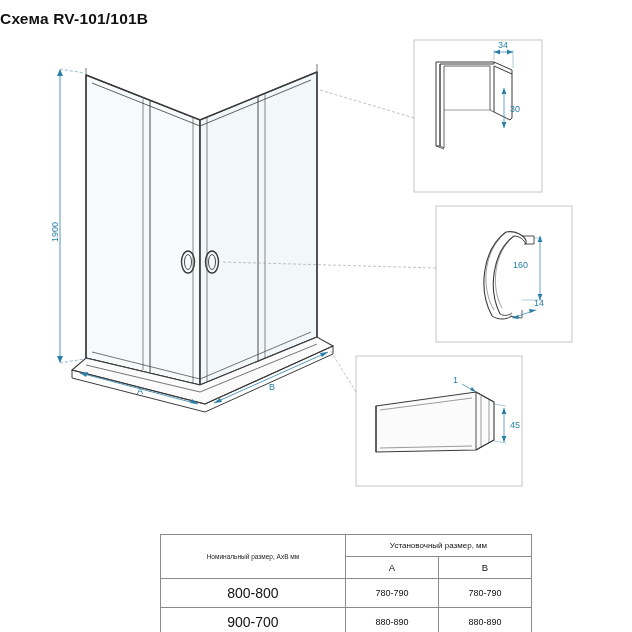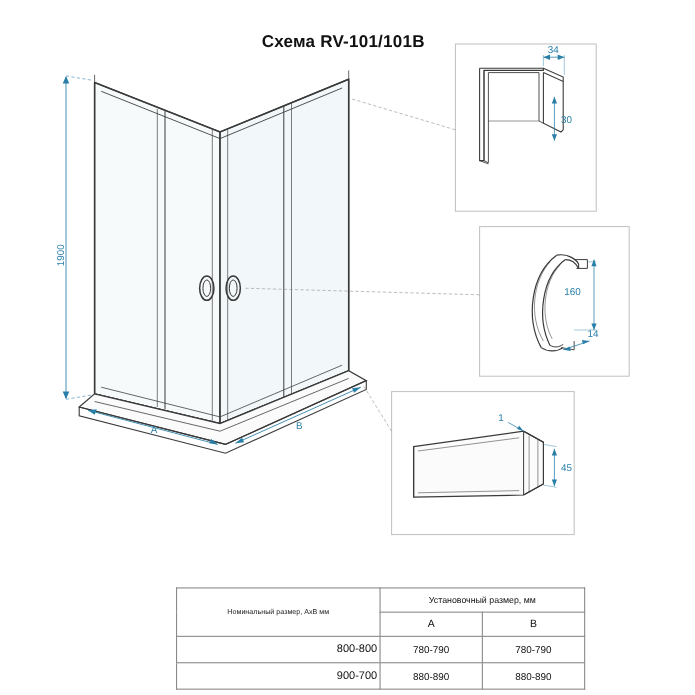--- a/index.html
+++ b/index.html
@@ -18,26 +18,24 @@
   #page {
     position: relative;
     width: 632px;
     height: 632px;
   }
   #title {
     position: absolute;
     top: 10px;
     left: 0;
     width: 624px;
-    text-align: center;
     font-size: 15.5px;
     font-weight: bold;
     letter-spacing: 0.2px;
     color: #111;
-    margin-top: 20px;
   }
   svg#diagram {
     position: absolute;
     top: 0;
     left: 0;
   }
   .dim-label {
     font-family: "Liberation Sans", sans-serif;
     font-size: 9px;
     fill: #2a7fa8;
@@ -65,23 +63,22 @@
   }
   #spec-table .hdr-span {
     font-size: 8px;
     padding: 6px 2px;
   }
   #spec-table .hdr-ab {
     font-size: 9.5px;
     padding: 5px 2px;
   }
   #spec-table .rowlabel {
-    font-size: 10px;
+    font-size: 14px;
     padding: 6px 2px;
-    text-align: right;
   }
   #spec-table .cell {
     font-size: 9px;
     padding: 6px 2px;
     text-align: center;
   }
 </style>
 </head>
 <body>
 

